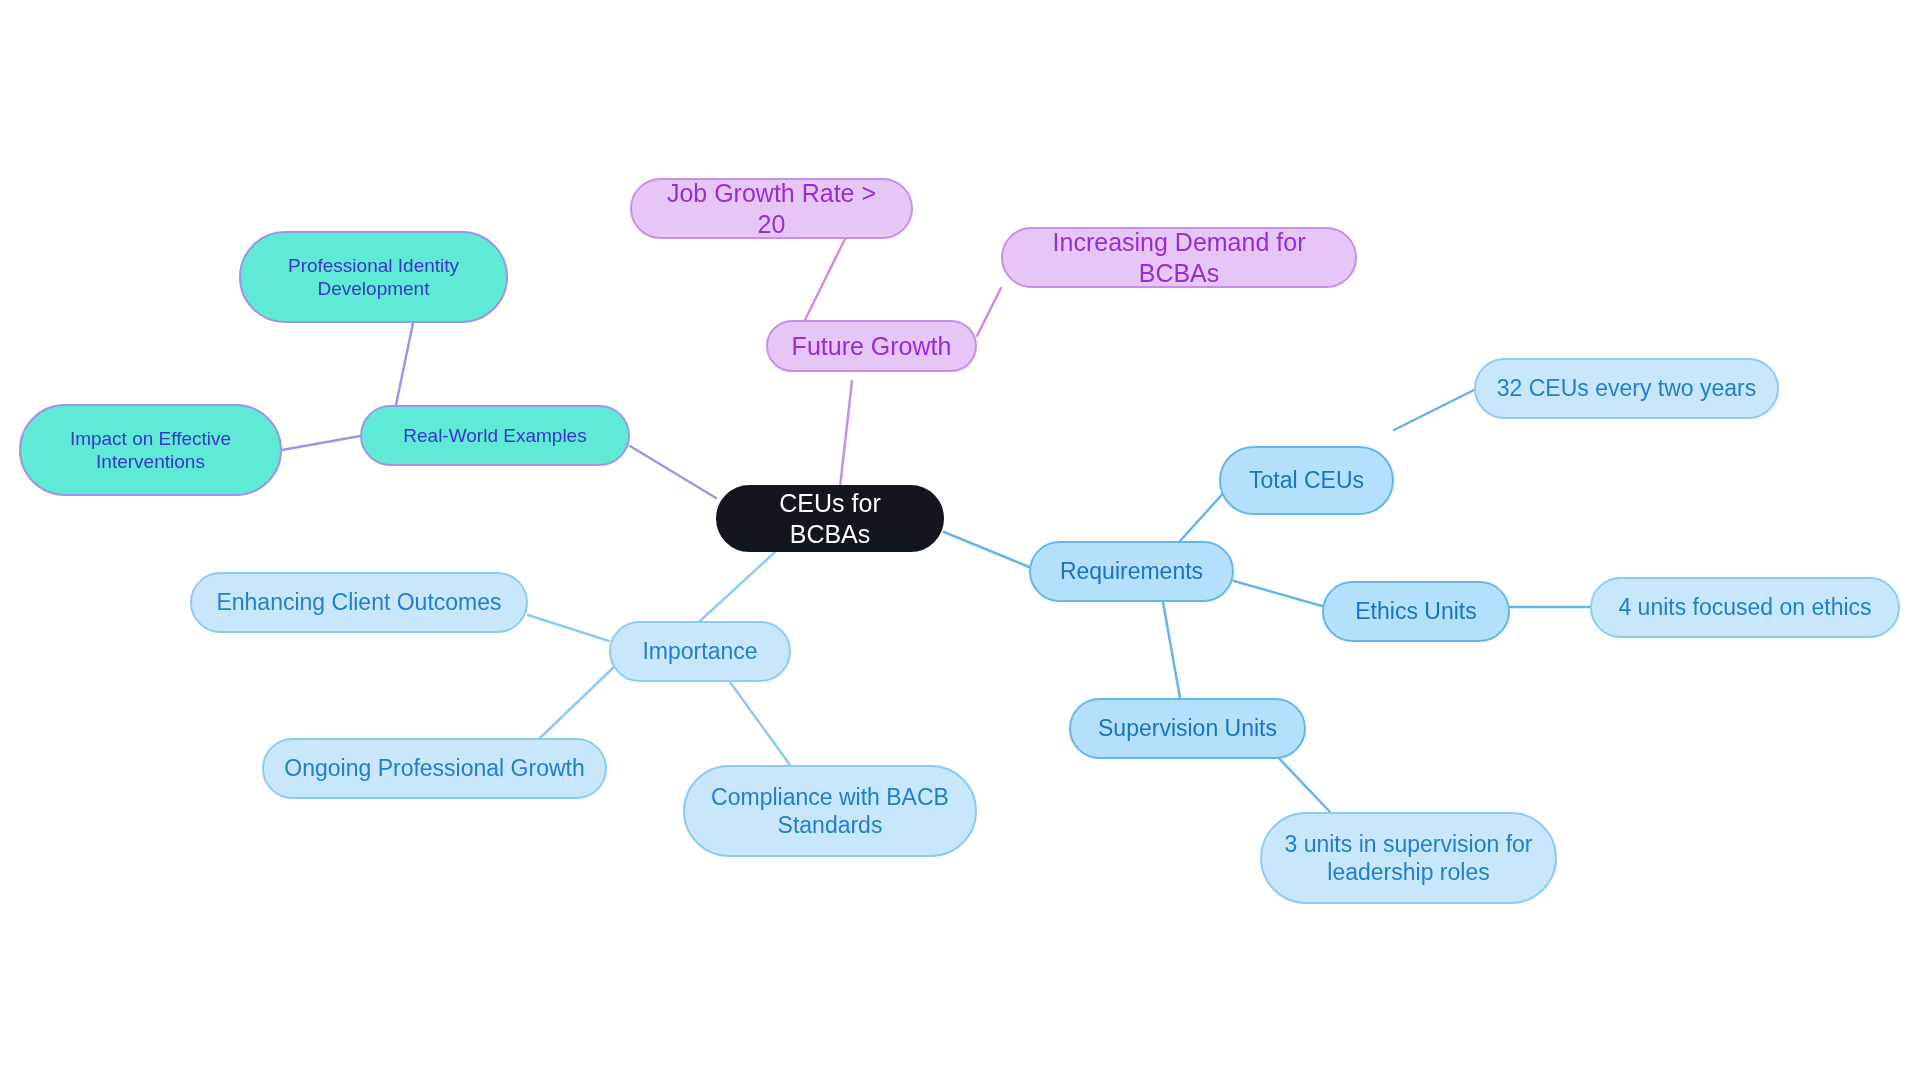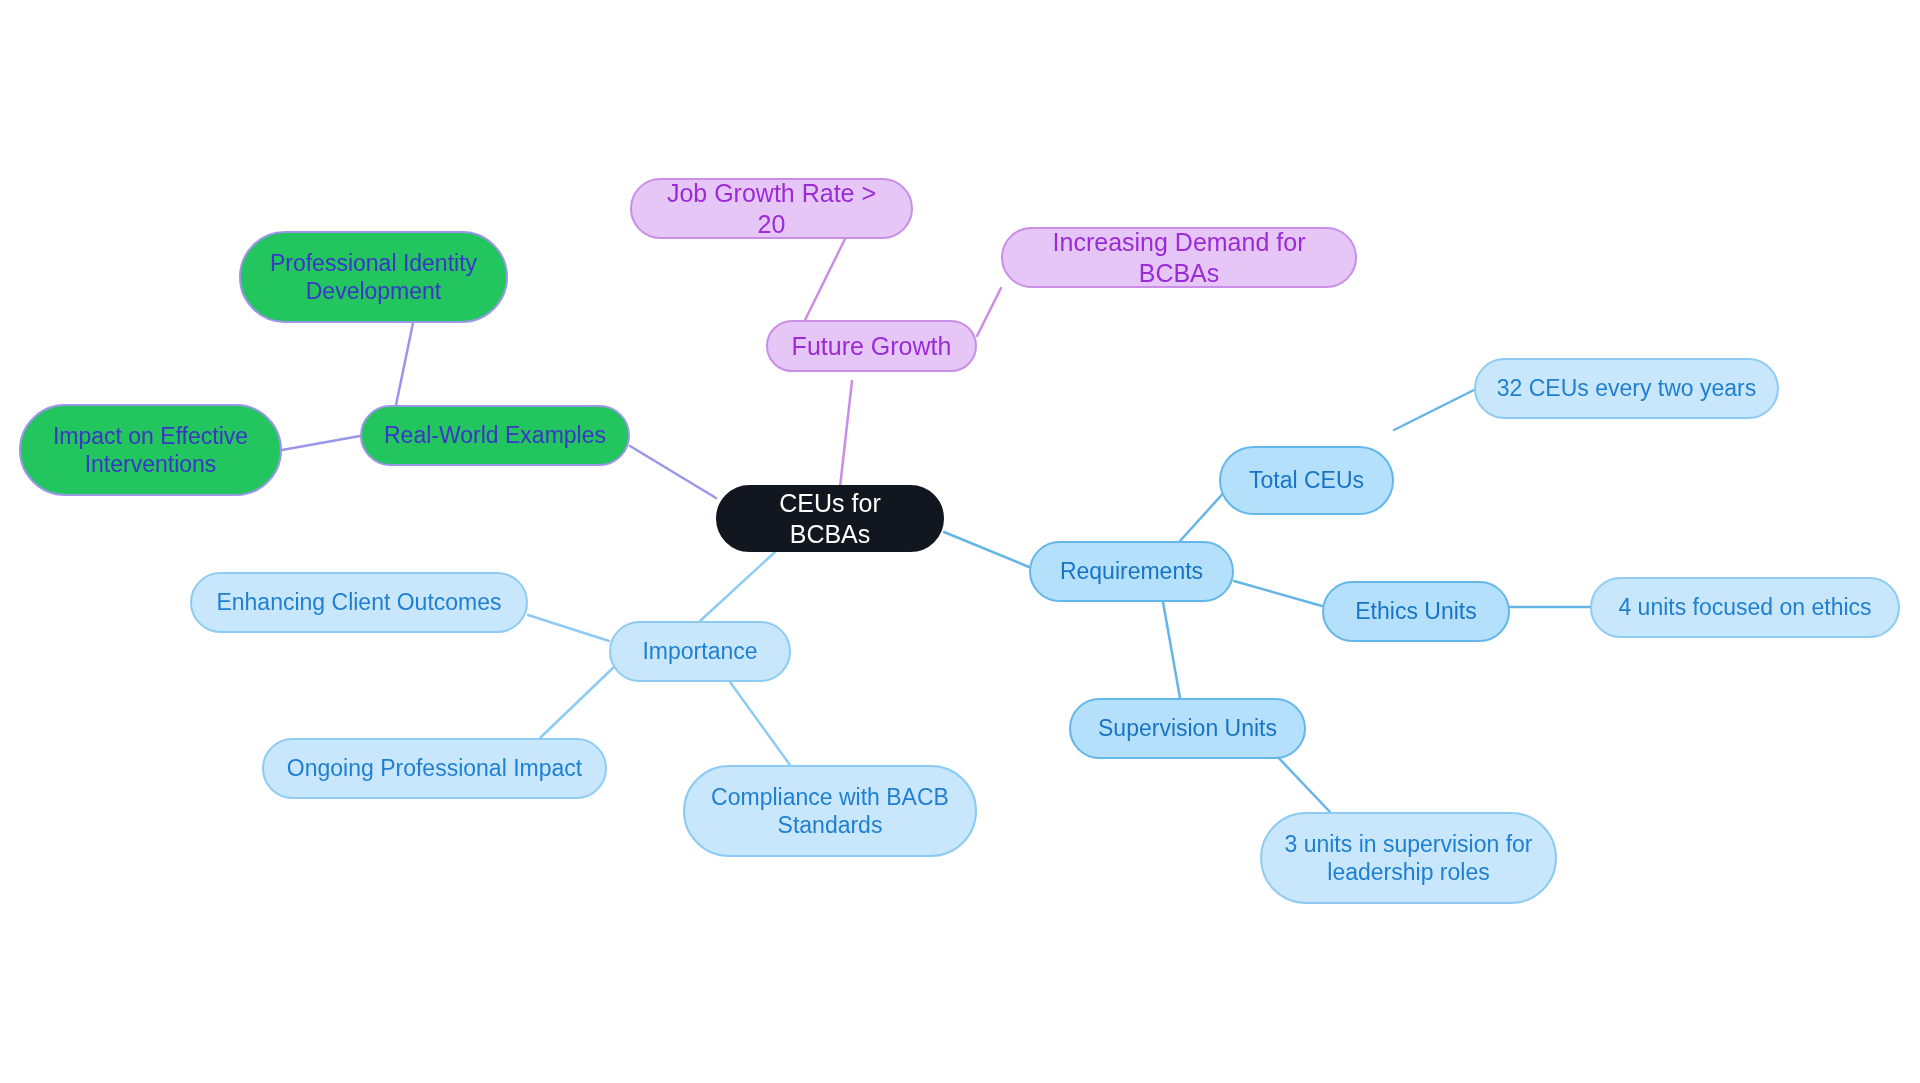--- a/index.html
+++ b/index.html
@@ -39,24 +39,24 @@
     padding: 0 18px;
   }
   .node-root {
     background: #12161f;
     border-color: #12161f;
     color: #ffffff;
     font-size: 25px;
     border-radius: 34px;
   }
   .node-violet {
-    background: #22c55e;
+    background: #5eead4;
     border-color: #9b97e8;
     color: #3b36c8;
-    font-size: 23px;
+    font-size: 19px;
   }
   .node-purple {
     background: #e6c6f7;
     border-color: #c98ee6;
     color: #9b2bd6;
     font-size: 25px;
   }
   .node-blue-mid {
     background: #b4e0fb;
     border-color: #63b7ea;
@@ -106,17 +106,17 @@
       <div class="node node-blue-mid" style="left: 1029px; top: 541px; width: 205px; height: 61px;">Requirements</div>
       <div class="node node-blue-mid" style="left: 1219px; top: 417px; width: 175px; height: 69px; margin-top: 29px;">Total CEUs</div>
       <div class="node node-blue-light" style="left: 1474px; top: 346px; width: 305px; height: 61px; margin-top: 12px;">32 CEUs every two years</div>
       <div class="node node-blue-mid" style="left: 1322px; top: 581px; width: 188px; height: 61px;">Ethics Units</div>
       <div class="node node-blue-light" style="left: 1590px; top: 577px; width: 310px; height: 61px;">4 units focused on ethics</div>
       <div class="node node-blue-mid" style="left: 1069px; top: 698px; width: 237px; height: 61px;">Supervision Units</div>
       <div class="node node-blue-light" style="left: 1260px; top: 812px; width: 297px; height: 92px;">3 units in supervision for
 leadership roles</div>
       <div class="node node-blue-light" style="left: 609px; top: 621px; width: 182px; height: 61px;">Importance</div>
       <div class="node node-blue-light" style="left: 190px; top: 572px; width: 338px; height: 61px;">Enhancing Client Outcomes</div>
-      <div class="node node-blue-light" style="left: 262px; top: 738px; width: 345px; height: 61px;">Ongoing Professional Impact</div>
+      <div class="node node-blue-light" style="left: 262px; top: 738px; width: 345px; height: 61px;">Ongoing Professional Growth</div>
       <div class="node node-blue-light" style="left: 683px; top: 765px; width: 294px; height: 92px;">Compliance with BACB
 Standards</div>
     </div>
 </div>
 
 </body></html>

